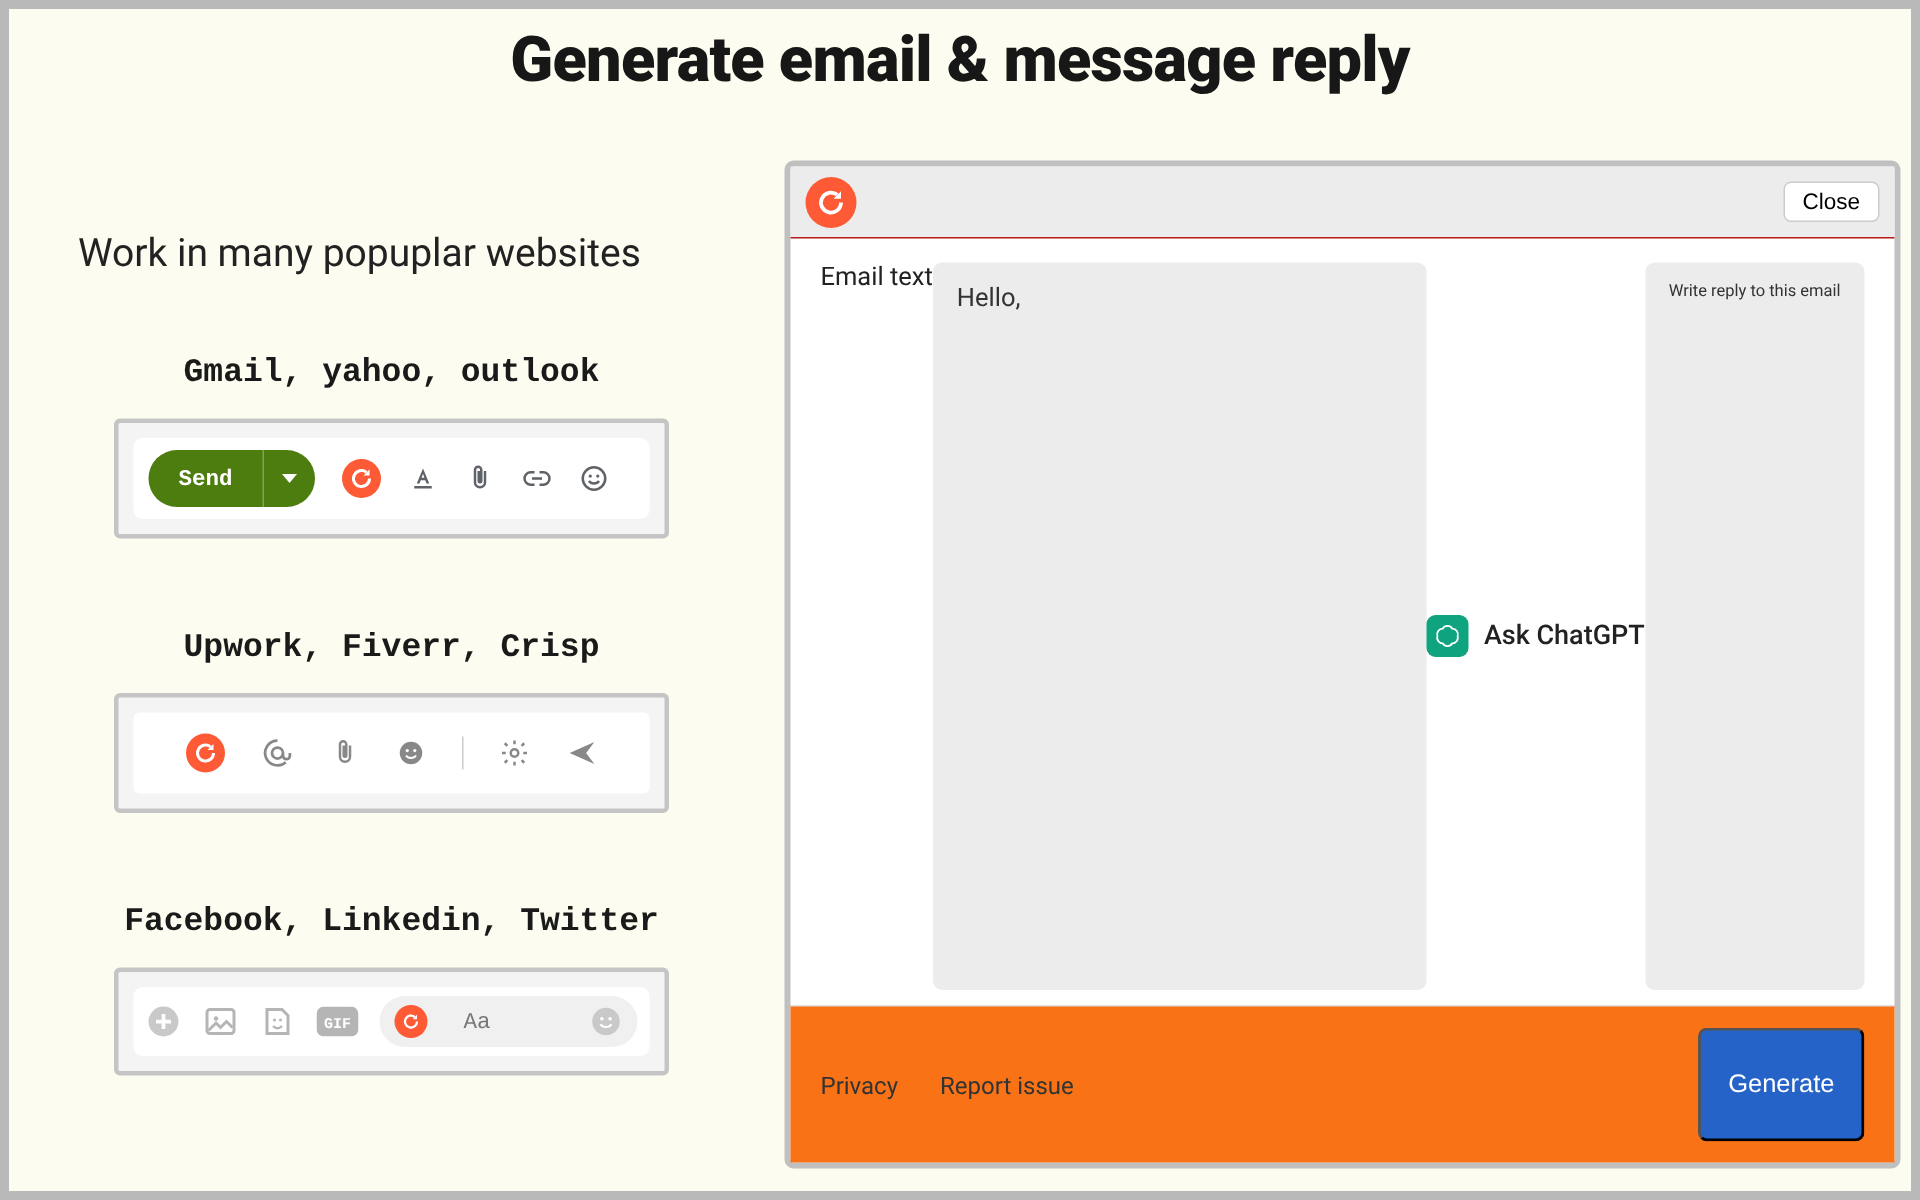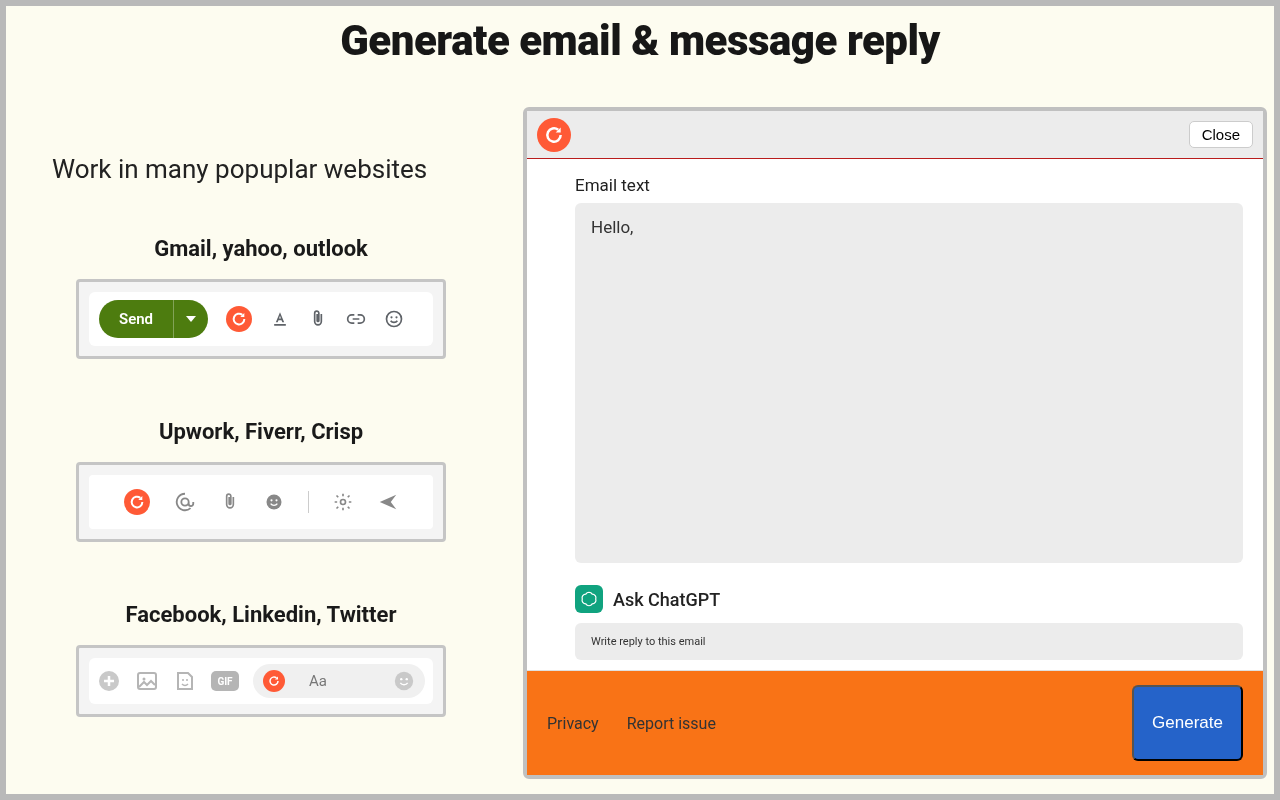--- a/index.html
+++ b/index.html
@@ -26,21 +26,21 @@
   letter-spacing: -0.5px;
 }
 .subtitle {
   font-size: 26px;
   color: #222;
   position: absolute;
   left: 46px;
   top: 148px;
 }
 .left-col { position: absolute; left: 70px; top: 230px; width: 370px; }
-.block { margin-bottom: 60px; }
+.block { margin-bottom: 60px; font-family: Liberation Mono, monospace; }
 .block-title {
   font-size: 22px;
   font-weight: 700;
   color: #1a1a1a;
   text-align: center;
   margin-bottom: 18px;
 }
 .mockbar {
   border: 3px solid #c5c5c5;
   background: #f4f4f4;
@@ -129,21 +129,21 @@
   margin-left:auto;
   background:#fff;
   border:1px solid #ccc;
   border-radius:5px;
   padding: 4px 12px;
   font-size:15px;
 }
 .panel-body {
   flex:1;
   padding: 16px 20px 10px 20px;
-  display:flex; flex-direction:column;margin-left:28px;
+  display:flex; flex-direction:row;
 }
 .lbl-email { font-size:17px; color:#222; margin-bottom:8px; }
 .email-box {
   background:#ececec;
   border-radius:6px;
   flex:1;
   padding: 14px 16px;
   font-size:17px; color:#333;
 }
 .email-box p { margin-bottom:14px; }

